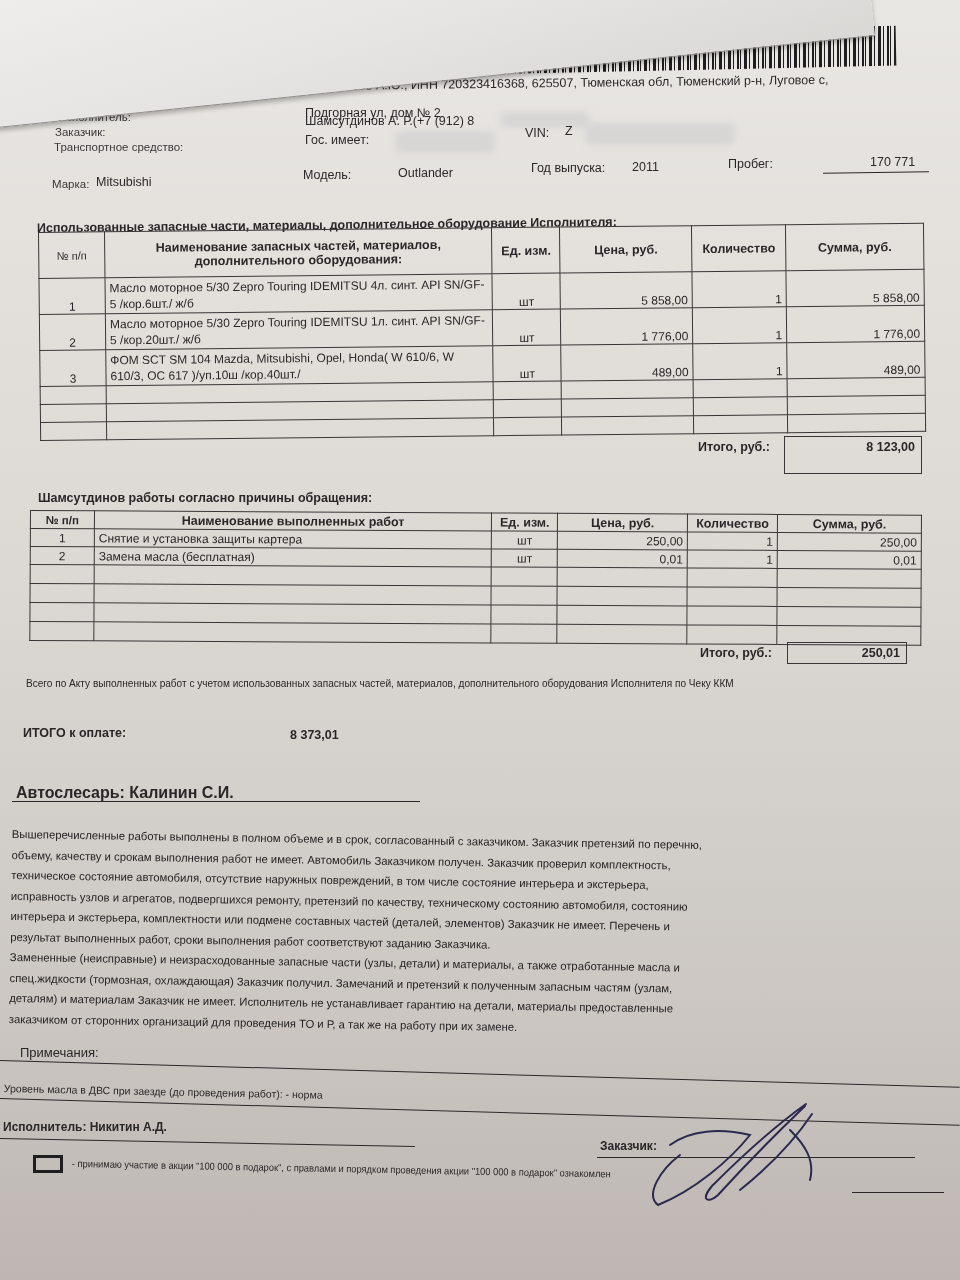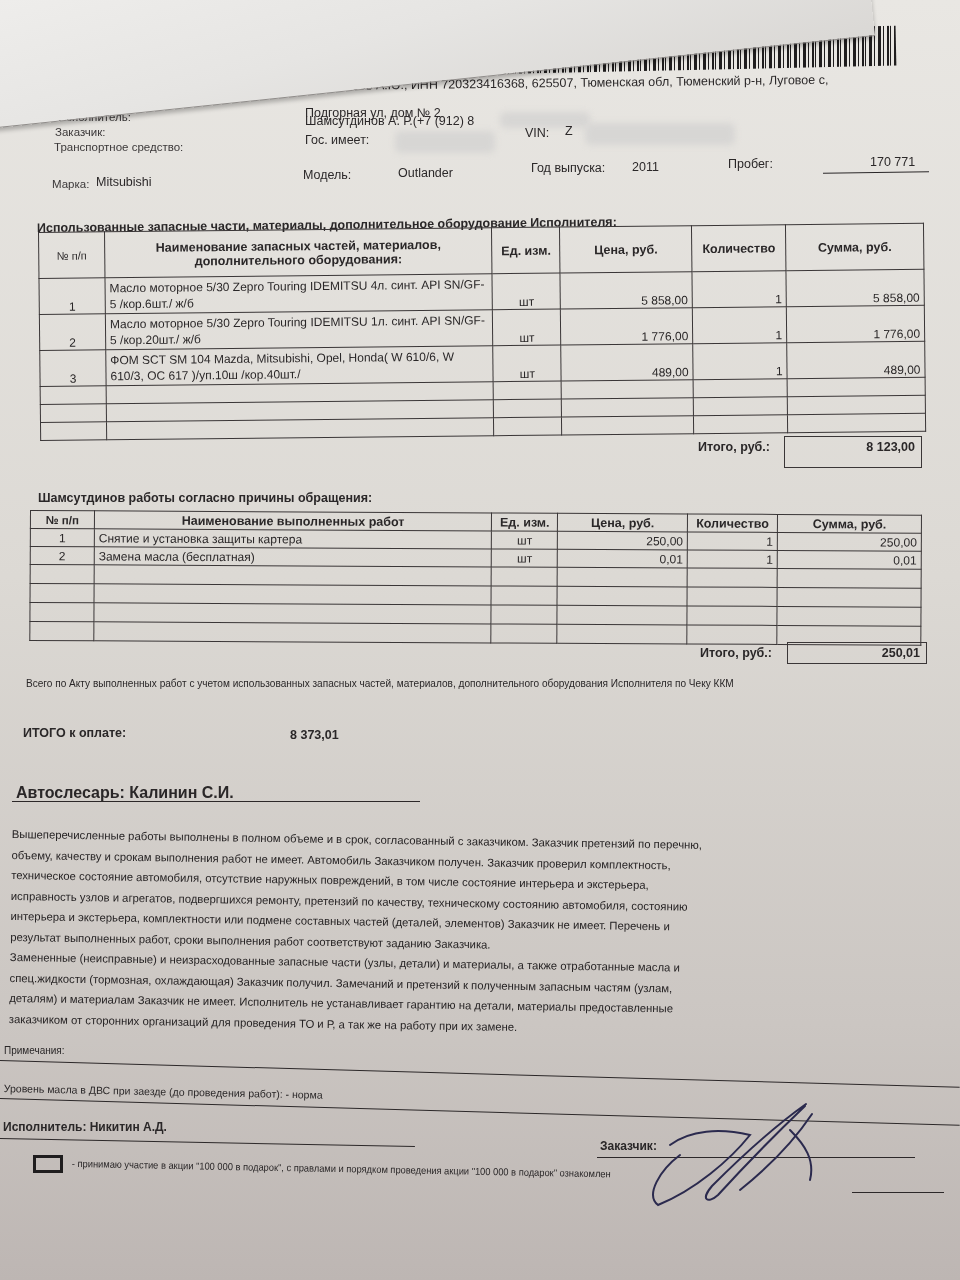--- a/index.html
+++ b/index.html
@@ -143,21 +143,21 @@
           <td></td>
           <td></td>
           <td></td>
           <td></td>
           <td></td>
           <td></td>
         </tr>
   </tbody>
     </table>
   <div class="abs total-label" style="left:698px; top:440px;">Итого, руб.:</div>
-  <div class="total-box" style="left:784px; top:436px; width:138px; height:32px; line-height:20px;">8 123,00</div>
+  <div class="total-box" style="left:784px; top:436px; width:138px; height:38px; line-height:20px;">8 123,00</div>
 
   <div class="abs section-title" style="left:38px; top:491px;">Шамсутдинов работы согласно причины обращения:</div>
   <table class="grid" style="left:30px; top:510px; width:892px; transform:rotate(0.3deg); transform-origin:left top;">
     <colgroup>
         <col style="width:64px">
         <col style="width:398px">
         <col style="width:66px">
         <col style="width:130px">
         <col style="width:90px">
         <col style="width:144px">
@@ -215,21 +215,21 @@
           <td></td>
           <td></td>
           <td></td>
           <td></td>
           <td></td>
           <td></td>
         </tr>
   </tbody>
     </table>
   <div class="abs total-label" style="left:700px; top:646px;">Итого, руб.:</div>
-  <div class="total-box" style="left:787px; top:642px; width:140px; height:22px; line-height:20px;">250,01</div>
+  <div class="total-box" style="left:787px; top:642px; width:120px; height:22px; line-height:20px;">250,01</div>
 
   <div class="abs" style="left:26px; top:677px; font-size:10.5px; transform:scaleX(0.96); transform-origin:left;">Всего по Акту выполненных работ с учетом использованных запасных частей, материалов, дополнительного оборудования Исполнителя по Чеку ККМ</div>
   <div class="abs" style="left:23px; top:726px; font-size:12.5px; font-weight:bold;">ИТОГО к оплате:</div>
   <div class="abs" style="left:290px; top:728px; font-size:12.5px; font-weight:bold;">8 373,01</div>
 
   <div class="abs" style="left:16px; top:784px; font-size:16px; font-weight:bold;">Автослесарь: Калинин С.И.</div>
   <div class="line" style="left:12px; top:801px; width:408px;"></div>
 
   <div class="abs para" style="left:12px; top:824px; width:920px; transform:rotate(0.9deg); transform-origin:left top;">
     <div>Вышеперечисленные работы выполнены в полном объеме и в срок, согласованный с заказчиком. Заказчик претензий по перечню,</div>
@@ -237,21 +237,21 @@
     <div>техническое состояние автомобиля, отсутствие наружных повреждений, в том числе состояние интерьера и экстерьера,</div>
     <div>исправность узлов и агрегатов, подвергшихся ремонту, претензий по качеству, техническому состоянию автомобиля, состоянию</div>
     <div>интерьера и экстерьера, комплектности или подмене составных частей (деталей, элементов) Заказчик не имеет. Перечень и</div>
     <div>результат выполненных работ, сроки выполнения работ соответствуют заданию Заказчика.</div>
     <div>Замененные (неисправные) и неизрасходованные запасные части (узлы, детали) и материалы, а также отработанные масла и</div>
     <div>спец.жидкости (тормозная, охлаждающая) Заказчик получил. Замечаний и претензий к полученным запасным частям (узлам,</div>
     <div>деталям) и материалам Заказчик не имеет. Исполнитель не устанавливает гарантию на детали, материалы предоставленные</div>
     <div>заказчиком от сторонних организаций для проведения ТО и Р, а так же на работу при их замене.</div>
   </div>
 
-  <div class="abs" style="left:4px; top:1045px; font-size:10px;">Примечания:</div>
+  <div class="abs" style="left:20px; top:1045px; font-size:13px;">Примечания:</div>
   <div class="line" style="left:0; top:1060px; width:960px; transform:rotate(1.6deg); transform-origin:left top;"></div>
   <div class="abs" style="left:4px; top:1082px; font-size:10.5px; transform:rotate(1.2deg); transform-origin:left top;">Уровень масла в ДВС при заезде (до проведения работ):  - норма</div>
   <div class="line" style="left:0; top:1098px; width:960px; transform:rotate(1.6deg); transform-origin:left top;"></div>
 
   <div class="abs" style="left:3px; top:1120px; font-size:12px; font-weight:bold;">Исполнитель: Никитин А.Д.</div>
   <div class="line" style="left:0; top:1138px; width:415px; transform:rotate(1.1deg); transform-origin:left top;"></div>
   <div class="abs" style="left:600px; top:1139px; font-size:12px; font-weight:bold;">Заказчик:</div>
   <div class="line" style="left:597px; top:1157px; width:318px;"></div>
 
   <svg style="position:absolute; left:600px; top:1100px; overflow:visible;" width="230" height="110">

